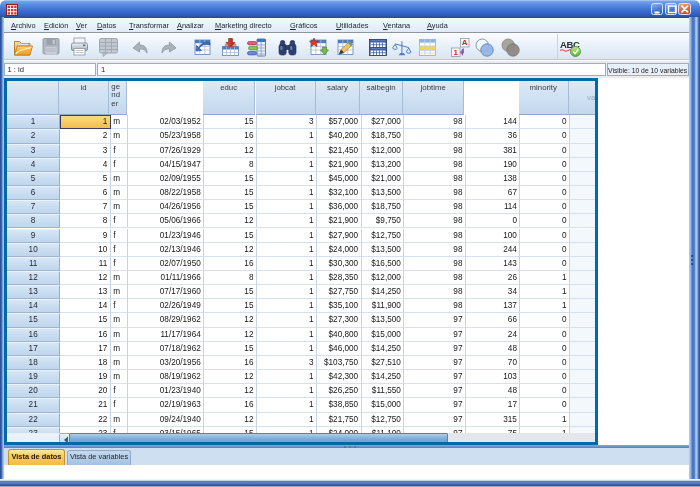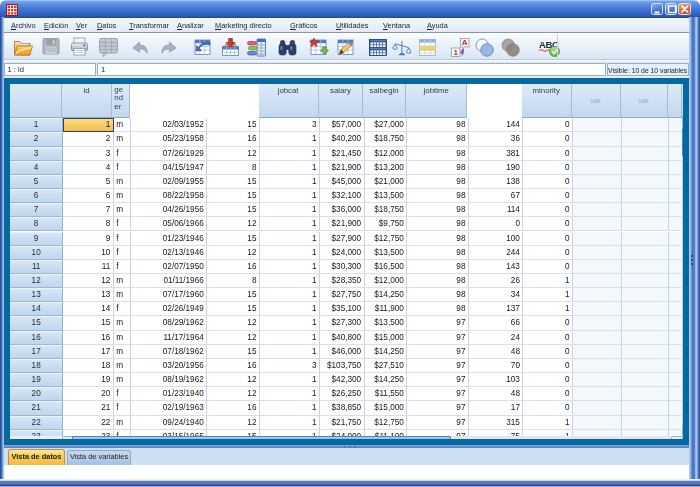--- a/index.html
+++ b/index.html
@@ -17,21 +17,21 @@
 #menu span{position:absolute;top:3.2px;font-size:7.4px;color:#18222e;white-space:nowrap}
 #menu u{text-decoration:underline}
 #menusep{left:0px;top:31.7px;width:700px;height:1.5px;background:#8F959D}
 
 #tbar{left:3.5px;top:33.2px;width:685px;height:27.3px;background:linear-gradient(180deg,#FBFDFF 0%,#EAF2FB 45%,#D8E6F4 100%);border-bottom:1px solid #B6C9DF}
 .ic{position:absolute;top:3.5px;width:21px;height:21px}
 
 #cref{left:3.5px;top:61px;width:685px;height:16.5px;background:#E3ECF7}
 .cbox{position:absolute;top:1.5px;height:13.5px;background:#FCFEFF;border:1px solid #96AFCC;font-size:7.6px;color:#222;line-height:12px;white-space:nowrap}
 
-#grid{left:4px;top:77.5px;width:685px;height:367px;background:#fff;border:6px solid #0369a1;overflow:hidden}
+#grid{left:4px;top:77.5px;width:594px;height:367px;background:#fff;border:3px solid #0369a1;overflow:hidden}
 .hc{position:absolute;top:0;height:34.2px;background:linear-gradient(180deg,#DCEAF8 0%,#CFE1F3 50%,#C3D7ED 100%);border-right:1px solid #A6BCD6;border-bottom:1.6px solid #8FA9C8;font-size:7.8px;color:#333C4A;text-align:center;padding-top:2.5px;line-height:9.5px}
 .hc.var{color:#93A9C6;padding-top:12px}
 .row{position:absolute;left:0;width:673px;height:14.163px;display:flex}
 .c{height:100%;background:#fff;border-right:1px solid #C6D4E6;border-bottom:1px solid #D6E0EE;font-size:8.2px;line-height:13px;color:#161616;text-align:right;padding-right:2.5px;overflow:hidden}
 .c.lt{text-align:left;padding-left:2.5px;padding-right:0}
 .c.vr{background:#F3F8FD}
 .rh{height:100%;background:linear-gradient(180deg,#D6E6F6 0%,#CBDEF1 45%,#C0D6EC 100%);border-right:1.6px solid #94AECB;border-bottom:1px solid #9FB6D2;border-top:1px solid #EAF3FC;font-size:8.2px;line-height:12.5px;color:#1d2430;text-align:center}
 .sel{background:linear-gradient(180deg,#FBDC80,#F3BE4C);border:1.4px solid #3A3A64;line-height:11px}
 
 #vsf{background:linear-gradient(180deg,#DCEAF8 0%,#CFE1F3 50%,#C3D7ED 100%);border-bottom:1.6px solid #8FA9C8}
@@ -292,21 +292,21 @@
           <path d="M10 15 L13 13 L13 19 Z" fill="#8858A8"></path>
         </svg></div>
 <div class="ic" style="left:470.5px;width:21px"><svg width="21" height="21" viewBox="0 0 21 21">
           <circle cx="8.2" cy="8.2" r="6.2" fill="#F4F7FB" stroke="#8A98A8" stroke-width="1"></circle>
           <circle cx="13" cy="13" r="6.2" fill="#93B4E4" stroke="#5E82B8" stroke-width="1" opacity="0.92"></circle>
         </svg></div>
 <div class="ic" style="left:496.5px;width:21px"><svg width="21" height="21" viewBox="0 0 21 21">
           <circle cx="8.2" cy="8.2" r="6.2" fill="#A8A49E" stroke="#8A867E" stroke-width="0.8"></circle>
           <circle cx="13" cy="13" r="6.2" fill="#8E8A84" stroke="#76726A" stroke-width="0.8" opacity="0.95"></circle>
         </svg></div>
-<div class="ic" style="left:534px;width:23px"><svg width="23" height="21" viewBox="0 0 23 21">
+<div class="ic" style="left:555px;width:23px"><svg width="23" height="21" viewBox="0 0 23 21">
           <text x="1" y="11" font-family="Liberation Sans" font-size="9.5" font-weight="bold" fill="#2A2E36" letter-spacing="-0.4">ABC</text>
           <path d="M1 13.5 q2 -1.6 4 0 q2 1.6 4 0 q2 -1.6 4 0" fill="none" stroke="#D03020" stroke-width="0.9"></path>
           <circle cx="16.5" cy="14.5" r="5" fill="url(#gg)" stroke="#3E8E28" stroke-width="0.8"></circle>
           <defs>
             <linearGradient id="gg" x1="0" y1="0" x2="0" y2="1">
               <stop offset="0" stop-color="#B8E890"></stop>
               <stop offset="1" stop-color="#58B82E"></stop>
             </linearGradient>
           </defs>
           <path d="M14 14.5 L16 16.6 L19.3 12.4" fill="none" stroke="#fff" stroke-width="1.4"></path>
@@ -315,20 +315,21 @@
 </div>
 <div id="cref" class="abs">
 <div class="cbox" style="left:0px;width:92.5px;padding-left:3px">1 : id</div>
 <div class="cbox" style="left:93.5px;width:509px;padding-left:3px">1</div>
 <div class="cbox" style="left:603.5px;width:81.5px;background:#E7F0FA;text-align:right;padding-right:2px;font-size:6.8px;line-height:13px">Visible: 10 de 10 variables</div>
 </div>
 <div id="grid" class="abs">
 <div class="hc abs" style="left:-1.5px;width:53.3px"></div>
 <div class="hc abs" style="left:51.8px;width:50.5px">id</div>
 <div class="hc abs" style="left:102.3px;width:17.3px;text-align:left;padding-left:2px;line-height:8.6px;padding-top:2px">ge<br>nd<br>er</div>
+<div class="hc abs" style="left:195.8px;width:52.7px">educ</div>
 <div class="hc abs" style="left:248.5px;width:60.2px">jobcat</div>
 <div class="hc abs" style="left:308.7px;width:44.5px">salary</div>
 <div class="hc abs" style="left:353.2px;width:42.7px">salbegin</div>
 <div class="hc abs" style="left:395.9px;width:61.6px">jobtime</div>
 <div class="hc abs" style="left:512.0px;width:49.5px">minority</div>
 <div class="hc var abs" style="left:561.5px;width:49.0px">var</div>
 <div class="hc var abs" style="left:610.5px;width:47.0px">var</div>
 <div class="hc var abs" style="left:657.5px;width:14.1px"></div>
 <div id="vsf" class="abs" style="left:671.6px;top:0;width:12.4px;height:34.2px"></div>
 <div class="row" style="top:34.70px">

